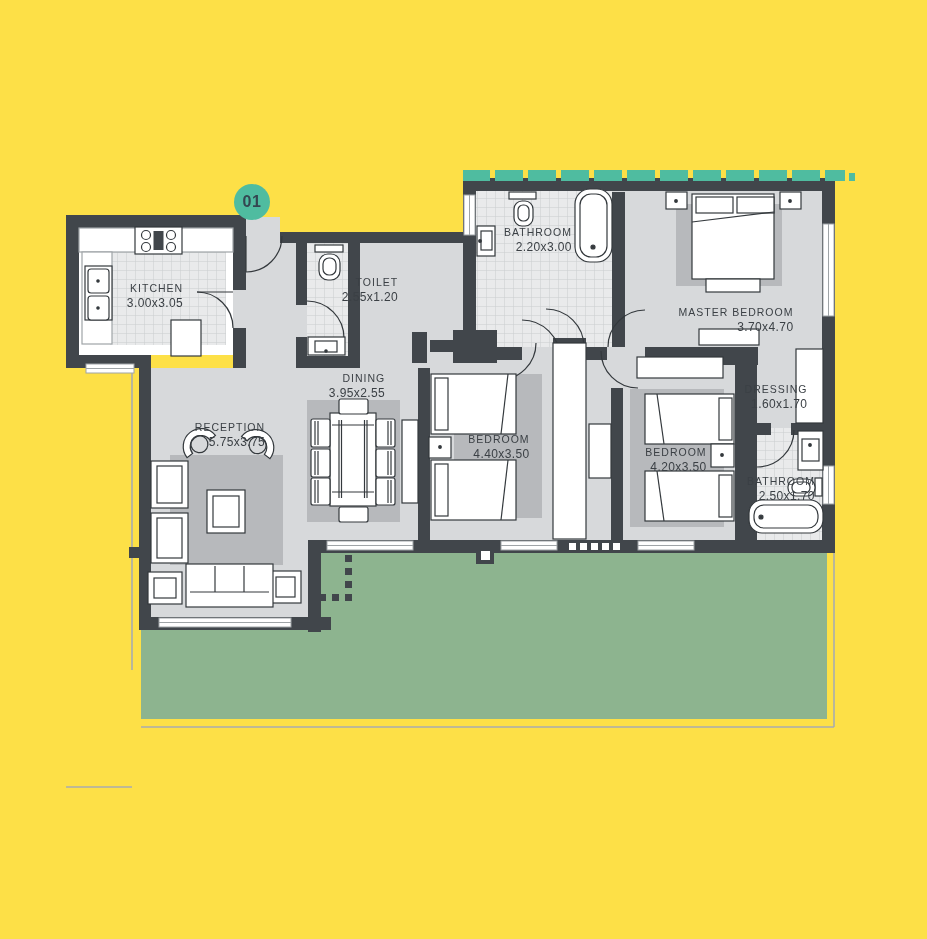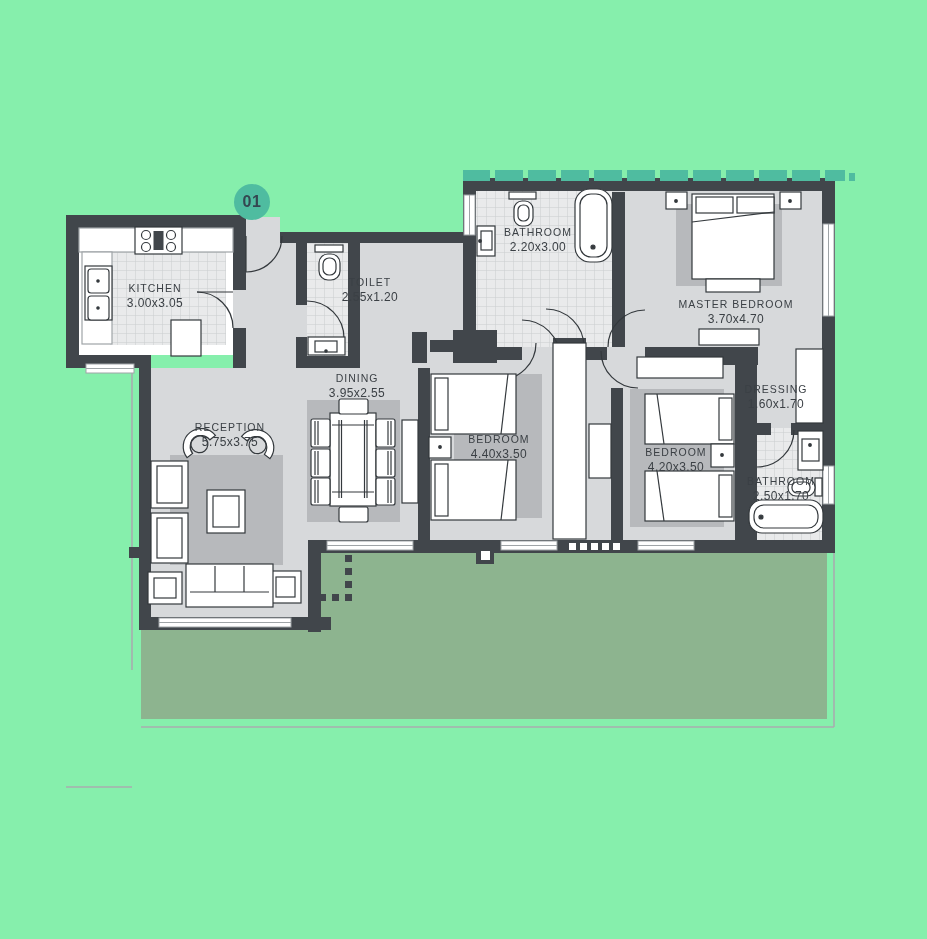--- a/index.html
+++ b/index.html
@@ -1,23 +1,23 @@
 <!DOCTYPE html>
 <html><head>
 <meta charset="utf-8">
 <style>
   html,body{margin:0;padding:0;background:#ffffff;}
   .stage{
-    position:relative;width:927px;height:939px;background:#86efac;overflow:hidden;
+    position:relative;width:927px;height:939px;background:#fde047;overflow:hidden;
     font-family:"Liberation Sans",sans-serif;
   }
   .stage svg{position:absolute;left:0;top:0;}
   .room-label{
     position:absolute;transform:translate(-50%,-50%);
-    text-align:center;color:#3b4045;line-height:1.35;white-space:nowrap;z-index:5;
+    text-align:right;color:#3b4045;line-height:1.35;white-space:nowrap;z-index:5;
   }
   .room-label .rn{font-size:10.5px;letter-spacing:1px;}
   .room-label .rd{font-size:12px;letter-spacing:.4px;}
   .badge{
     position:absolute;width:36px;height:36px;border-radius:50%;
     background:#4fbca0;color:#344651;display:flex;align-items:center;justify-content:center;
     font-size:16px;font-weight:700;transform:translate(-50%,-50%);z-index:6;
     letter-spacing:.5px;
   }
 </style>
@@ -348,21 +348,21 @@
   <div class="rd">3.00x3.05</div>
 </div>
 <div class="room-label" style="left:328px;top:290px;margin-left:42px;">
   <div class="rn">TOILET</div>
   <div class="rd">2.55x1.20</div>
 </div>
 <div class="room-label" style="left:538px;top:240px;">
   <div class="rn">BATHROOM</div>
   <div class="rd">2.20x3.00</div>
 </div>
-<div class="room-label" style="left:736px;top:312px;">
+<div class="room-label" style="left:736px;top:320px;">
   <div class="rn">MASTER BEDROOM</div>
   <div class="rd">3.70x4.70</div>
 </div>
 <div class="room-label" style="left:230px;top:404px;margin-top:31px;">
   <div class="rn">RECEPTION</div>
   <div class="rd">5.75x3.75</div>
 </div>
 <div class="room-label" style="left:357px;top:386px;">
   <div class="rn">DINING</div>
   <div class="rd">3.95x2.55</div>

